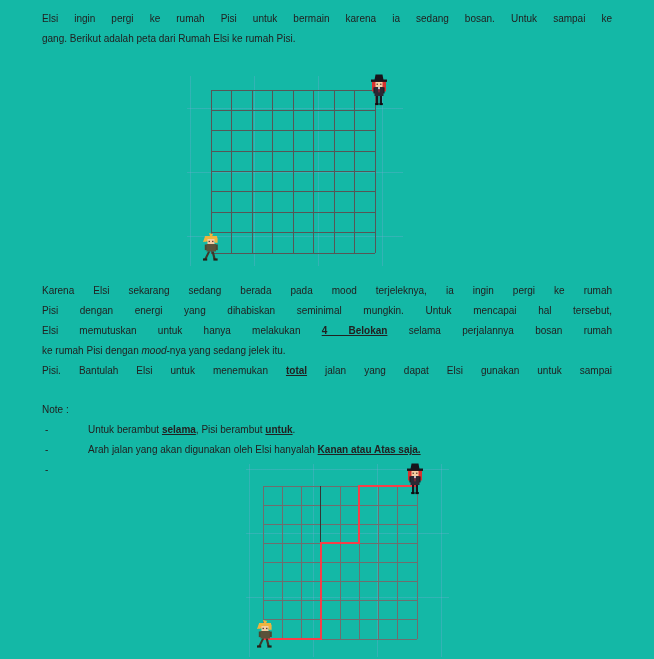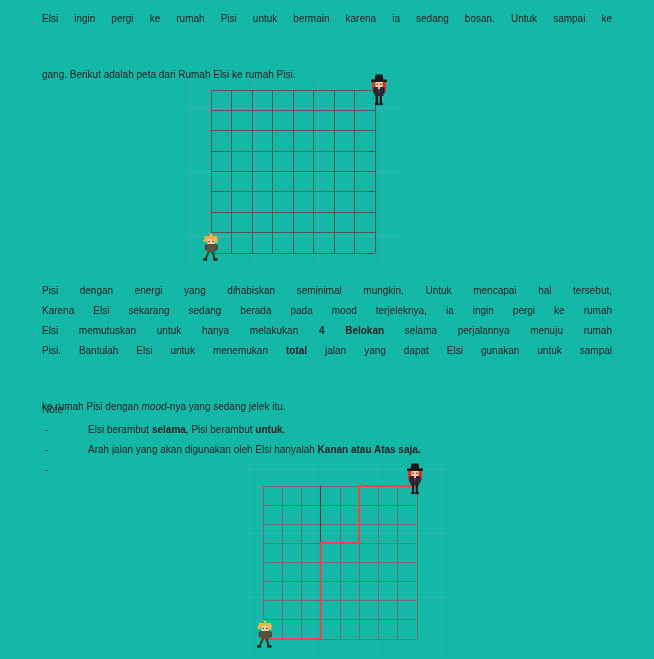--- a/index.html
+++ b/index.html
@@ -2,22 +2,22 @@
 <html style="--text: #212121; --canvas-grid: rgba(125,170,215,0.30); --elsi-hair: #efb53f; --pisi-hair: #d63230; --pisi-hat: #17141a; --skin: #f6cda2;"><head>
 <meta charset="utf-8">
 <style>
   html,body{margin:0;padding:0;background:#fff;}
   .page{position:relative;width:654px;height:659px;background:#14b8a6;overflow:hidden;
         font-family:"Liberation Sans",sans-serif;font-size:10px;line-height:20px;color:var(--text,#212121);}
   .para{position:absolute;left:42px;width:570px;}
   .p1{top:9px;}
   .p2{top:281px;}
   .jline{text-align:justify;text-align-last:justify;}
-  .jline.last{text-align-last:left;margin-top:36px;}
-  .b{font-weight:700;}
+  .jline.last{text-align-last:left;}
+  .b{font-weight:700;text-decoration:underline;}
   .i{font-style:italic;}
   .note{position:absolute;left:42px;top:400px;width:570px;}
   .bullet{display:flex;}
   .bullet .dash{width:46px;padding-left:3px;box-sizing:border-box;flex:none;}
   .canvas{position:absolute;
     background-image:
       linear-gradient(to right,var(--canvas-grid) 0,var(--canvas-grid) 1px,transparent 1px),
       linear-gradient(to bottom,var(--canvas-grid) 0,var(--canvas-grid) 1px,transparent 1px);
     background-size:64px 100%,100% 64px;
     background-repeat:repeat;}
@@ -55,33 +55,33 @@
           <line x1="24" y1="136.25" x2="188" y2="136.25" stroke="#565656" stroke-width="1"></line>
           <line x1="24" y1="156.625" x2="188" y2="156.625" stroke="#565656" stroke-width="1"></line>
           <line x1="24" y1="177" x2="188" y2="177" stroke="#565656" stroke-width="1"></line>
         </g>
         <use href="#sym-elsi" xlink:href="#sym-elsi" x="13" y="157" width="22" height="30"></use>
         <use href="#sym-pisi" xlink:href="#sym-pisi" x="182" y="-2" width="20" height="32"></use>
       </svg>
     </div>
 
   <div class="para p2">
+      <div class="jline"><span>Karena Elsi sekarang sedang berada pada mood terjeleknya, ia ingin pergi ke rumah</span></div>
       <div class="jline"><span>Pisi dengan energi yang dihabiskan seminimal mungkin. Untuk mencapai hal tersebut,</span></div>
-      <div class="jline"><span>Karena Elsi sekarang sedang berada pada mood terjeleknya, ia ingin pergi ke rumah</span></div>
-      <div class="jline"><span>Elsi memutuskan untuk hanya melakukan </span><span class="b">4 Belokan</span><span> selama perjalannya menuju rumah</span></div>
+      <div class="jline"><span>Elsi memutuskan untuk hanya melakukan </span><span class="b">4 Belokan</span><span> selama perjalannya bosan rumah</span></div>
+      <div class="jline last"><span>ke rumah Pisi dengan </span><span class="i">mood</span><span>-nya yang sedang jelek itu.</span></div>
       <div class="jline"><span>Pisi. Bantulah Elsi untuk menemukan </span><span class="b">total</span><span> jalan yang dapat Elsi gunakan untuk sampai</span></div>
-      <div class="jline last"><span>ke rumah Pisi dengan </span><span class="i">mood</span><span>-nya yang sedang jelek itu.</span></div>
     </div>
 
   <div class="note">
     <div class="note-title">Note :</div>
     <div>
         <div class="bullet">
           <span class="dash">-</span>
-          <span><span>Elsi berambut </span><span class="b">selama</span><span>, Pisi berambut </span><span class="b">untuk</span><span>.</span></span>
+          <span><span>Untuk berambut </span><span class="b">selama</span><span>, Pisi berambut </span><span class="b">untuk</span><span>.</span></span>
         </div>
         <div class="bullet">
           <span class="dash">-</span>
           <span><span>Arah jalan yang akan digunakan oleh Elsi hanyalah </span><span class="b">Kanan atau Atas saja.</span></span>
         </div>
         <div class="bullet">
           <span class="dash">-</span>
         </div>
       </div>
   </div>

